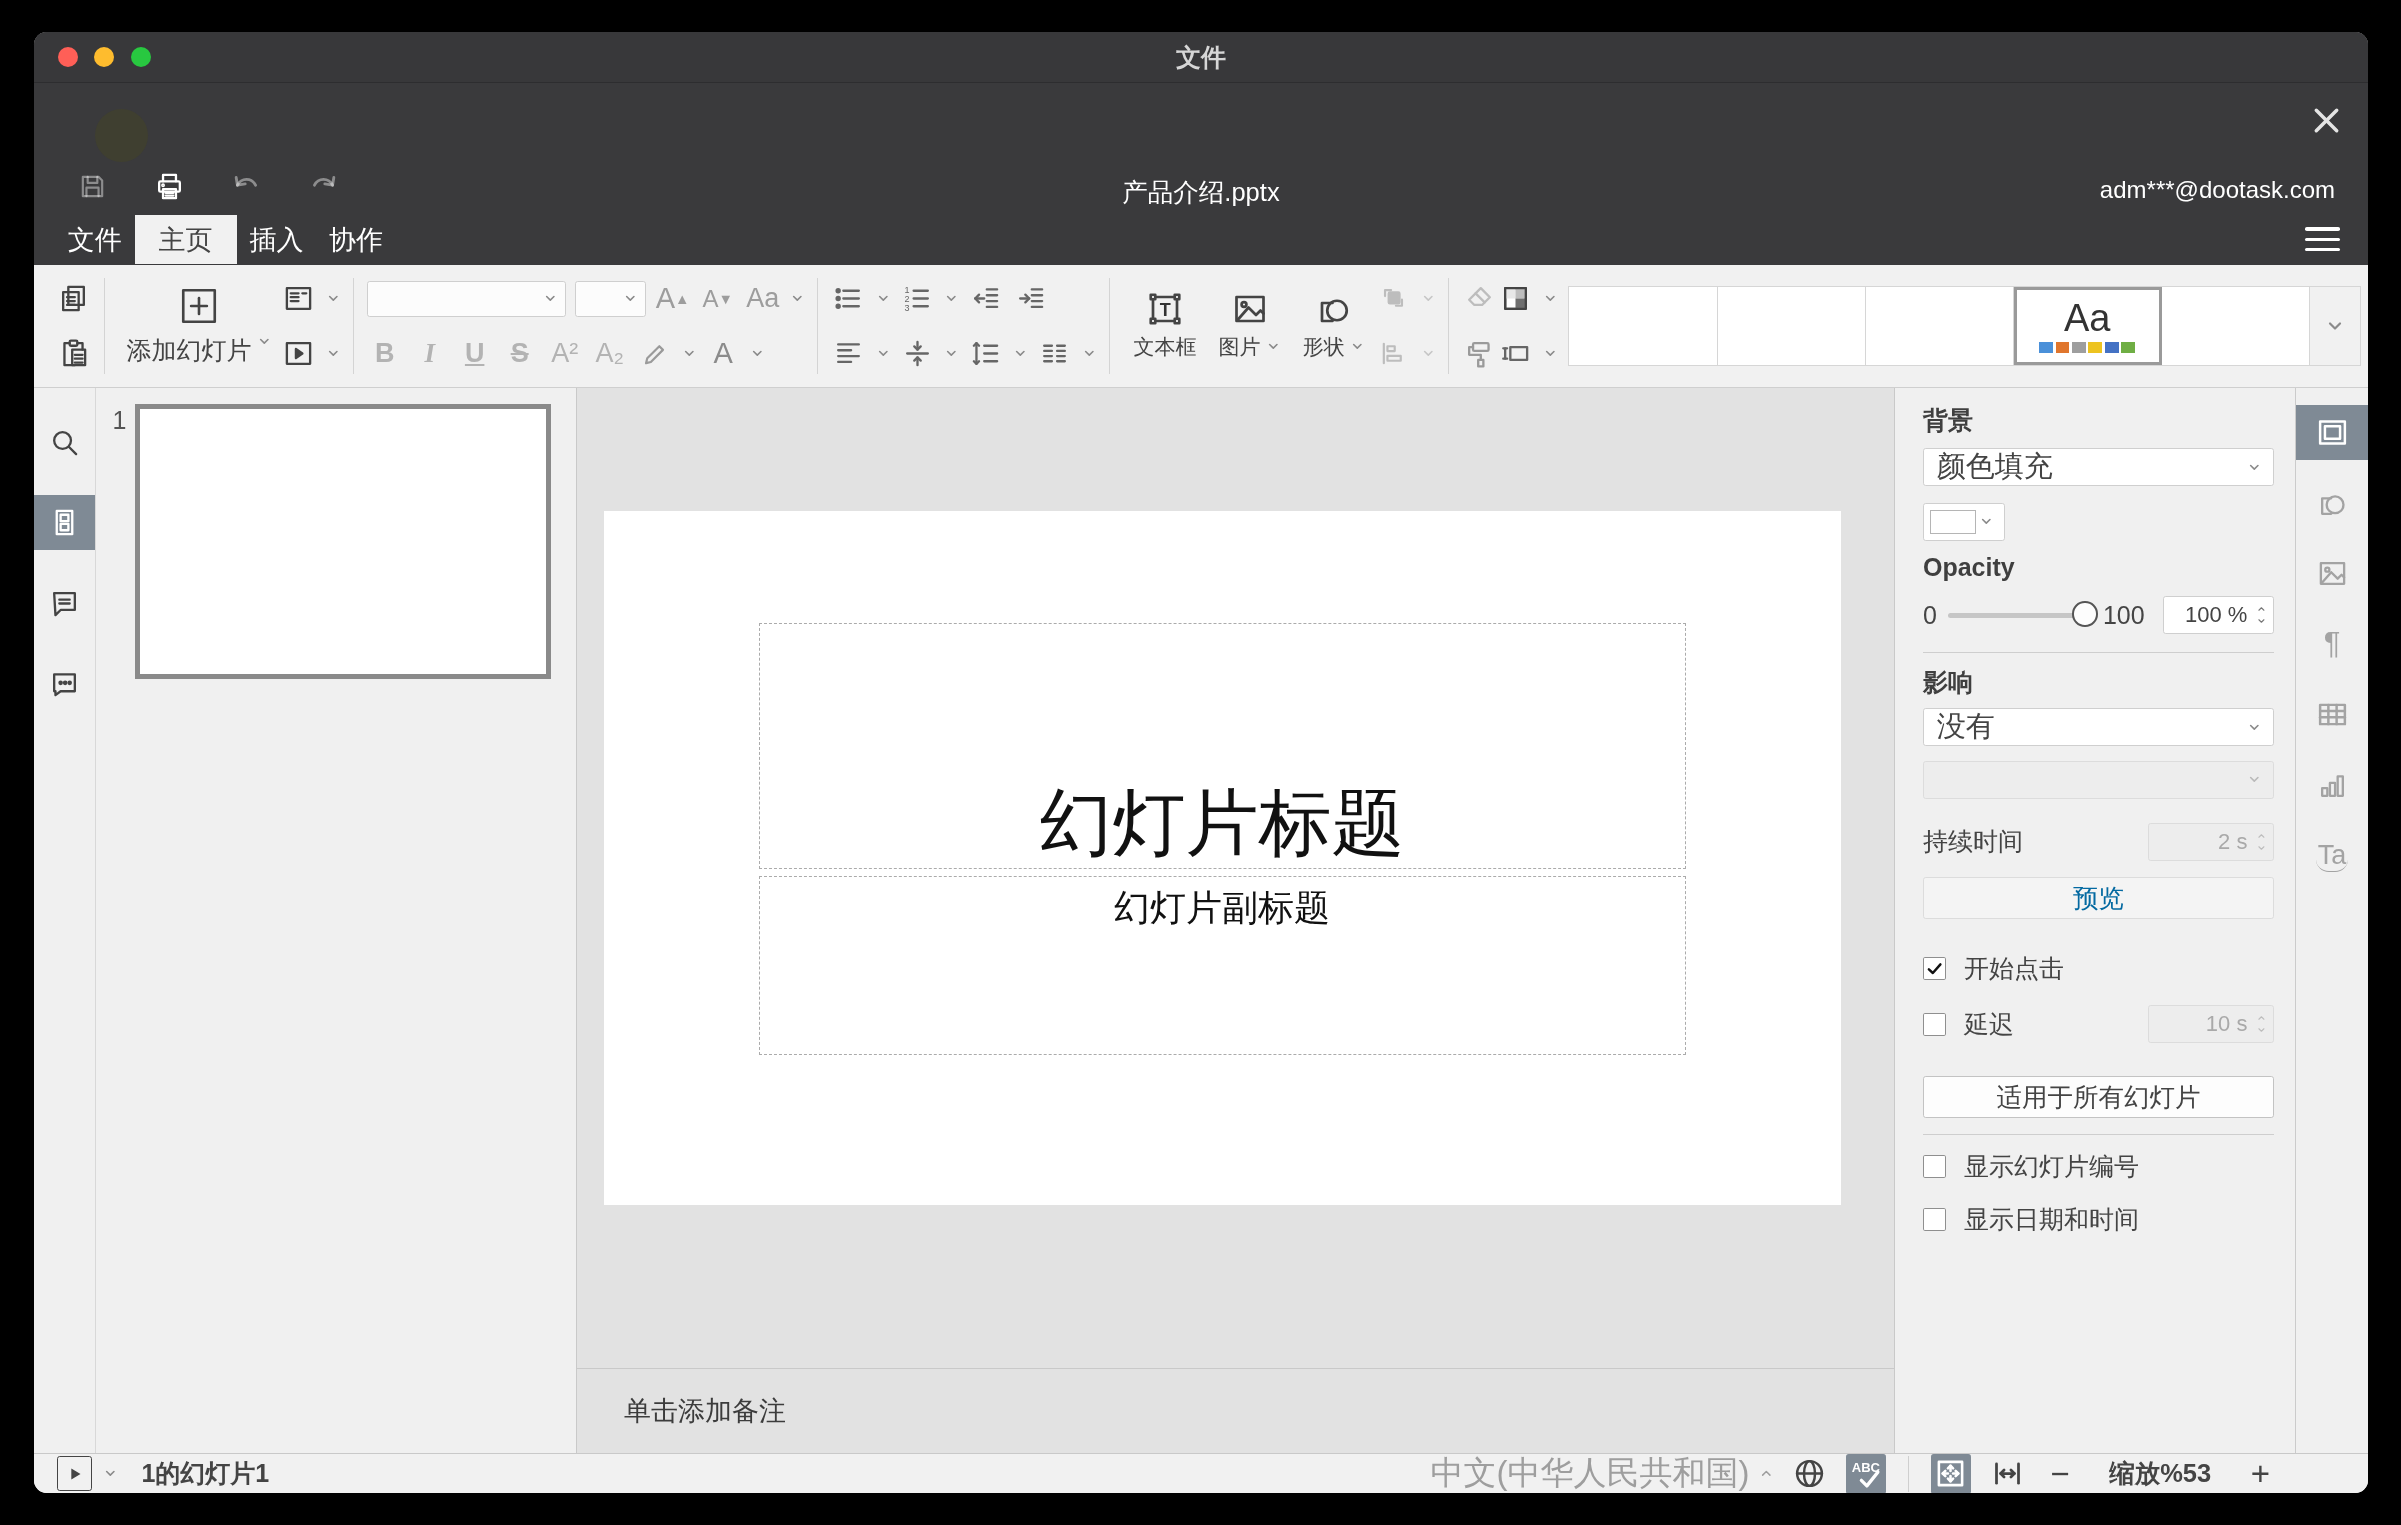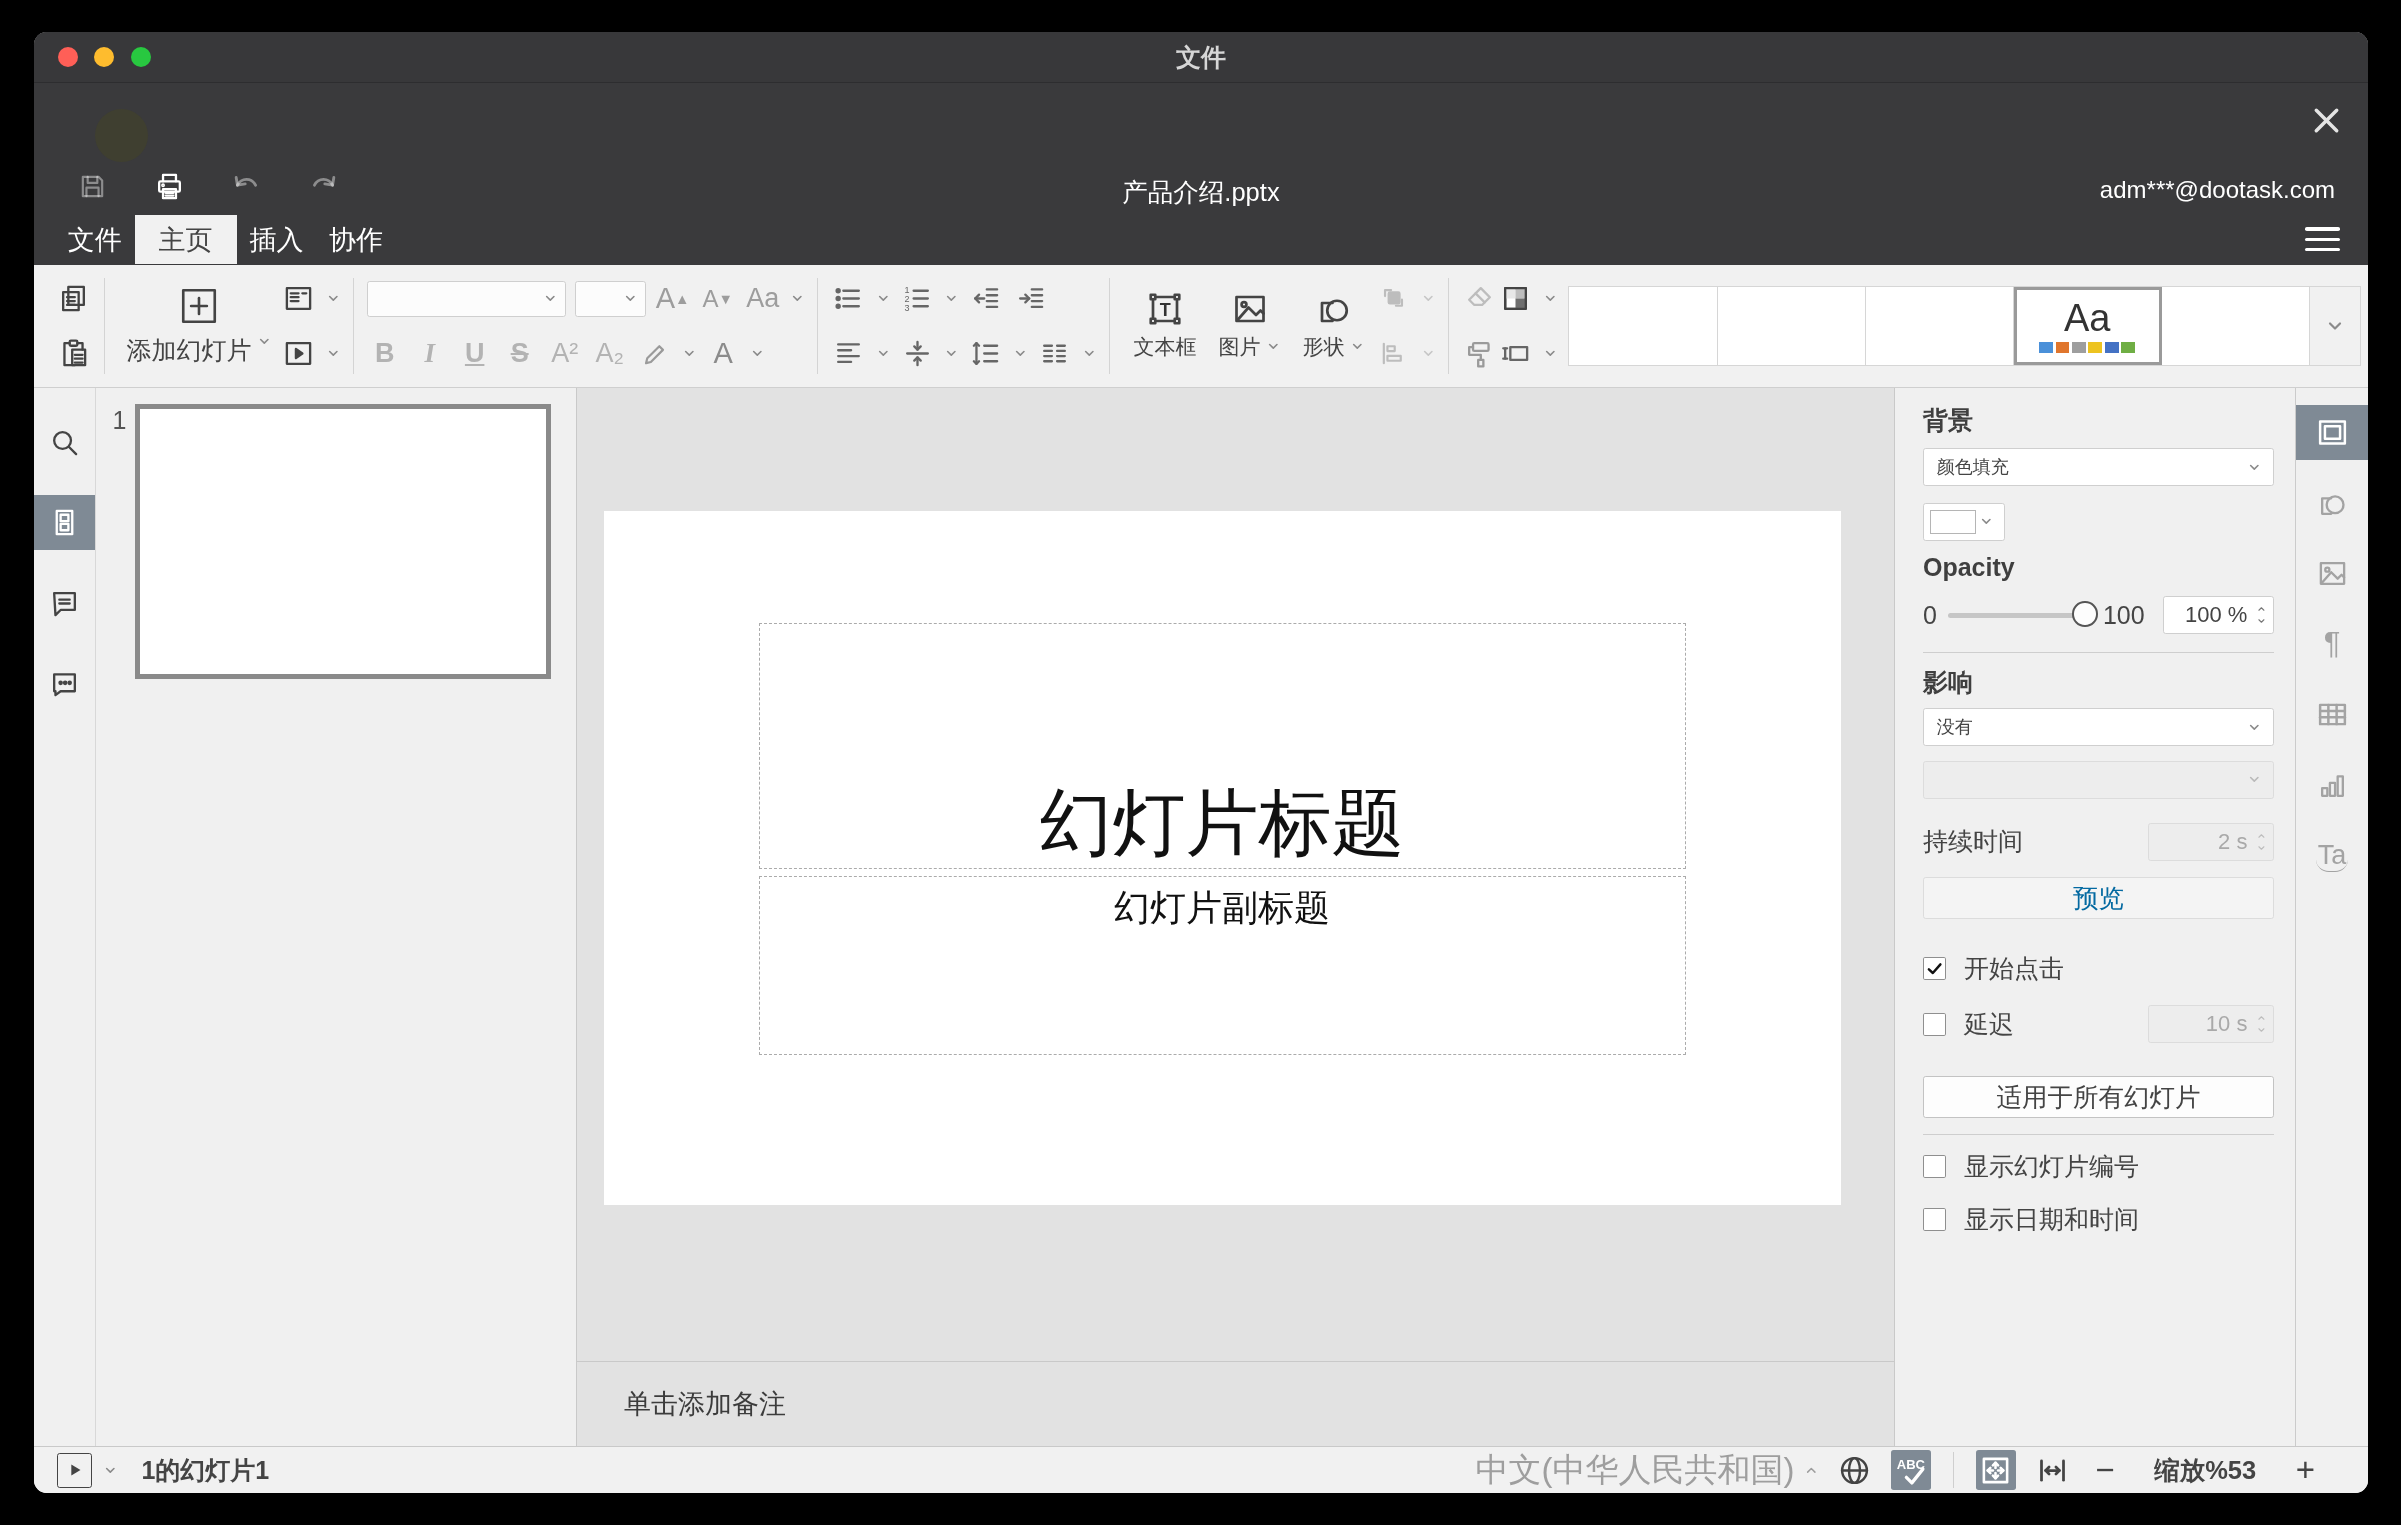--- a/index.html
+++ b/index.html
@@ -89,21 +89,21 @@
   .ph-sub .txt { font-size:36px; color:#111; margin-top:7.3px; }
   .notes { height:85px; border-top:1.8px solid #c9c9c9; display:flex; align-items:center; padding-left:47px;
            font-size:27px; color:#3c3c3c; cursor:text; }
 
   
   .rightpanel { width:401px; background:#f0f0f0; border-left:0.9px solid #c9c9c9; padding:16.4px 21px 0 28px;
                 font-size:25px; color:#444; }
   .plabel { font-weight:bold; font-size:25px; color:#3f3f3f; }
   .pselect { height:38px; background:#fff; border:0.9px solid #cfcfcf; border-radius:2.7px; display:flex;
              align-items:center; padding:0 11px 0 12.8px; cursor:pointer; }
-  .pselect .val { flex:1; font-size:18px; }
+  .pselect .val { flex:1; font-size:29px; }
   .pselect.disabled { background:#ededed; border-color:#dcdcdc; }
   .pselect.disabled .chev { stroke:#b9b9b9; }
   .swatchbtn { width:82px; height:38px; background:#fff; border:0.9px solid #cfcfcf; border-radius:2.7px;
                display:flex; align-items:center; cursor:pointer; margin-top:16.4px; }
   .swatch { width:46px; height:24px; border:0.9px solid #b5b5b5; margin-left:5.5px; background:#fff; }
   .sliderrow { display:flex; align-items:center; margin-top:14.6px; }
   .track { width:137px; height:4.6px; background:#c6c6c6; border-radius:2.7px; margin:0 0 0 11px; position:relative; }
   .knob { position:absolute; right:-12.8px; top:-12px; width:25.5px; height:25.5px; border-radius:50%;
           background:#fdfdfd; border:2.3px solid #555; cursor:pointer; }
   .spin { height:38px; background:#fff; border:0.9px solid #cfcfcf; border-radius:2.7px; display:flex;
@@ -122,22 +122,22 @@
           display:flex; align-items:center; justify-content:center; cursor:pointer; }
   .cbox svg { width:17.3px; height:17.3px; stroke:#111; stroke-width:3.4; }
 
   .rail-right { width:73px; background:#f0f0f0; border-left:0.9px solid #cbcbcb; display:flex; flex-direction:column;
                 padding-top:17.3px; gap:15.5px; }
   .rail-right .railcell { height:55px; }
   .rail-right svg { stroke:#a3a3a3; }
   .rail-right .txticon { font-size:31px; color:#a3a3a3; }
 
   
-  .statusbar { height:47px; background:#f1f1f1; border-top:0.9px solid #c9c9c9; display:flex; align-items:center;
-               padding:0 46px 0 23px; }
+  .statusbar { height:40px; background:#f1f1f1; border-top:0.9px solid #c9c9c9; display:flex; align-items:center;
+               padding:0 91px 0 23px; }
   .sb-left { display:flex; align-items:center; gap:11px; }
   .playbtn { width:35px; height:35px; border:1.8px solid #444; border-radius:2.7px; display:flex; align-items:center;
              justify-content:center; cursor:pointer; }
   .sb-counter { font-size:25px; font-weight:bold; color:#444; margin-left:12.8px; }
   .sb-right { margin-left:auto; display:flex; align-items:center; gap:16.4px; }
   .sb-lang { font-size:33px; color:#9e9e9e; cursor:pointer; display:flex; align-items:center; gap:9px;}
   .sqicon { width:40px; height:40px; border-radius:2.7px; display:flex; align-items:center; justify-content:center; cursor:pointer;}
   .sqicon.on { background:#7f8a95; }
   .sqicon.on svg { stroke:#fff; }
   .sb-sep { width:0.9px; height:36px; background:#cfcfcf; margin:0 5.5px; }

